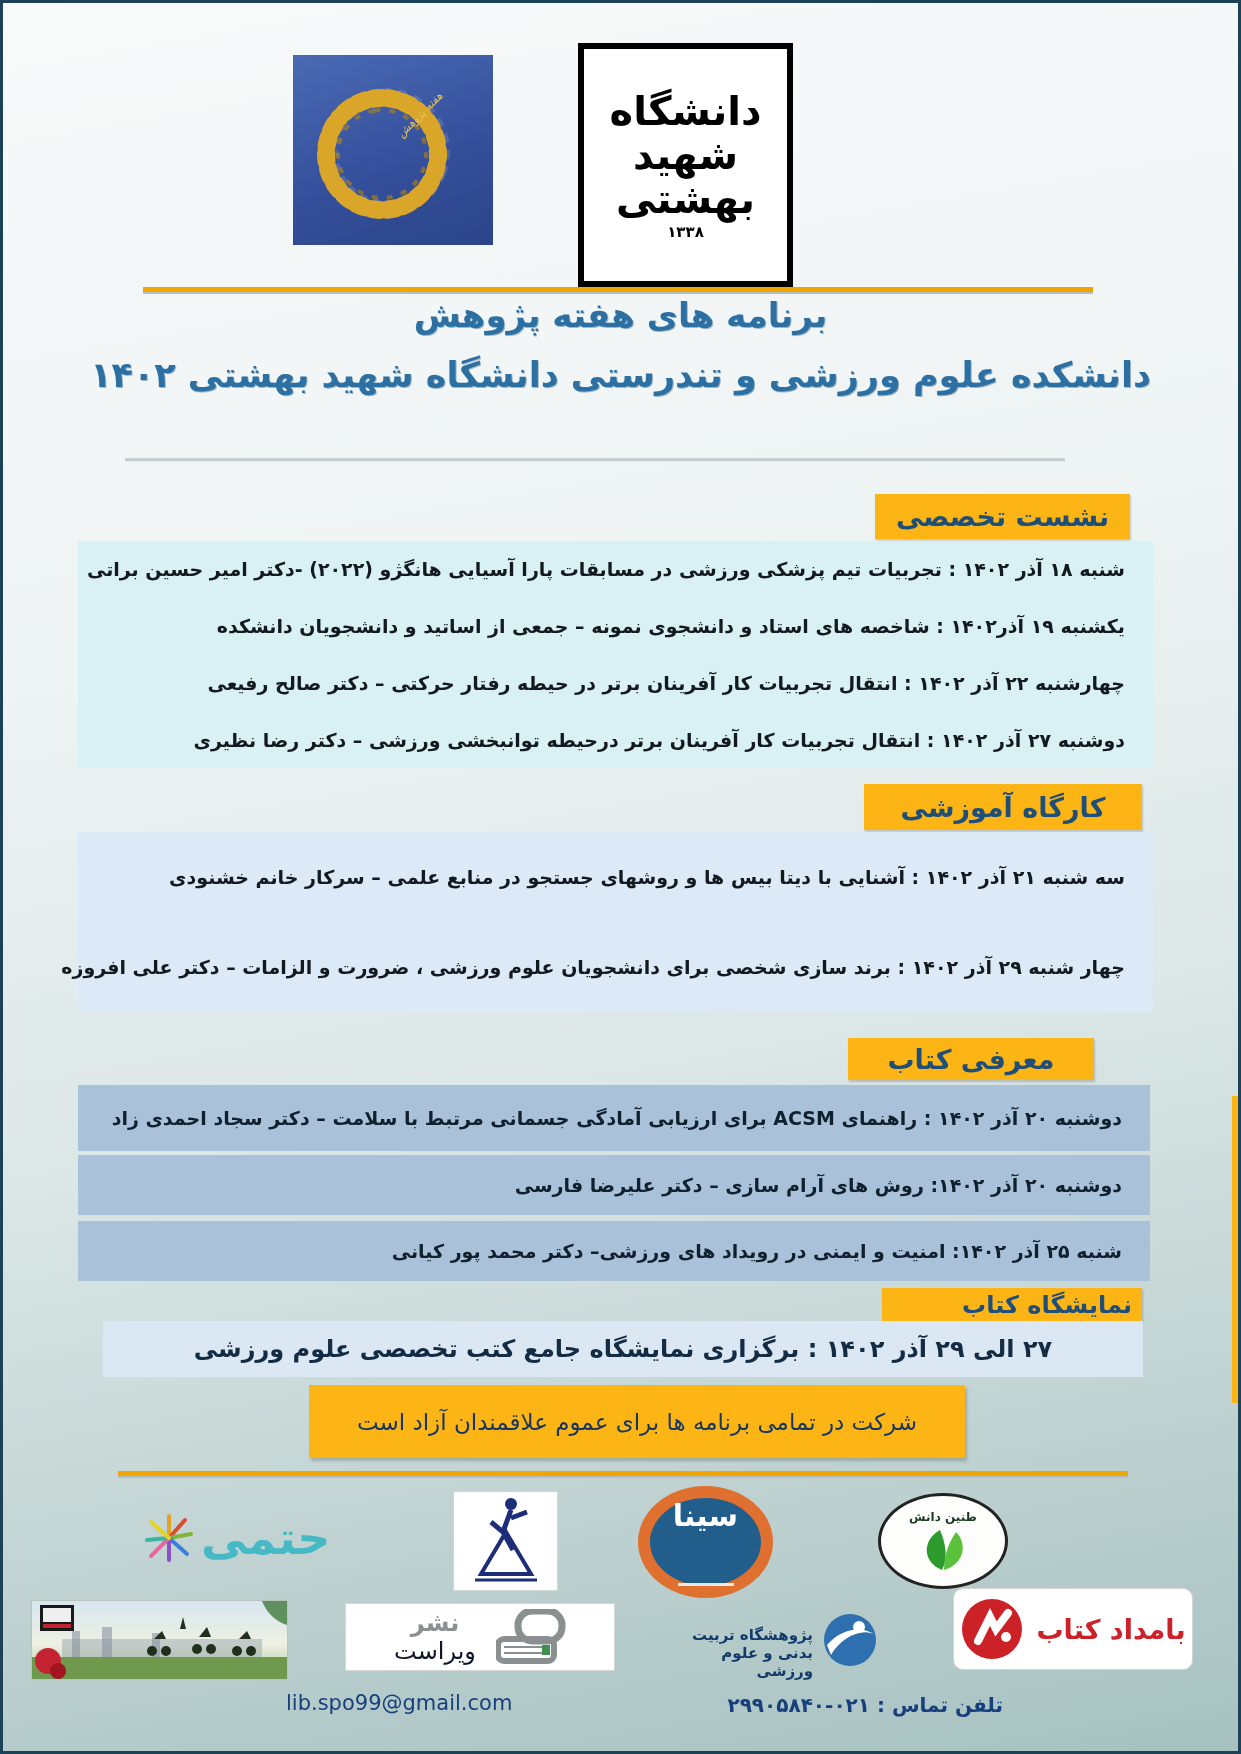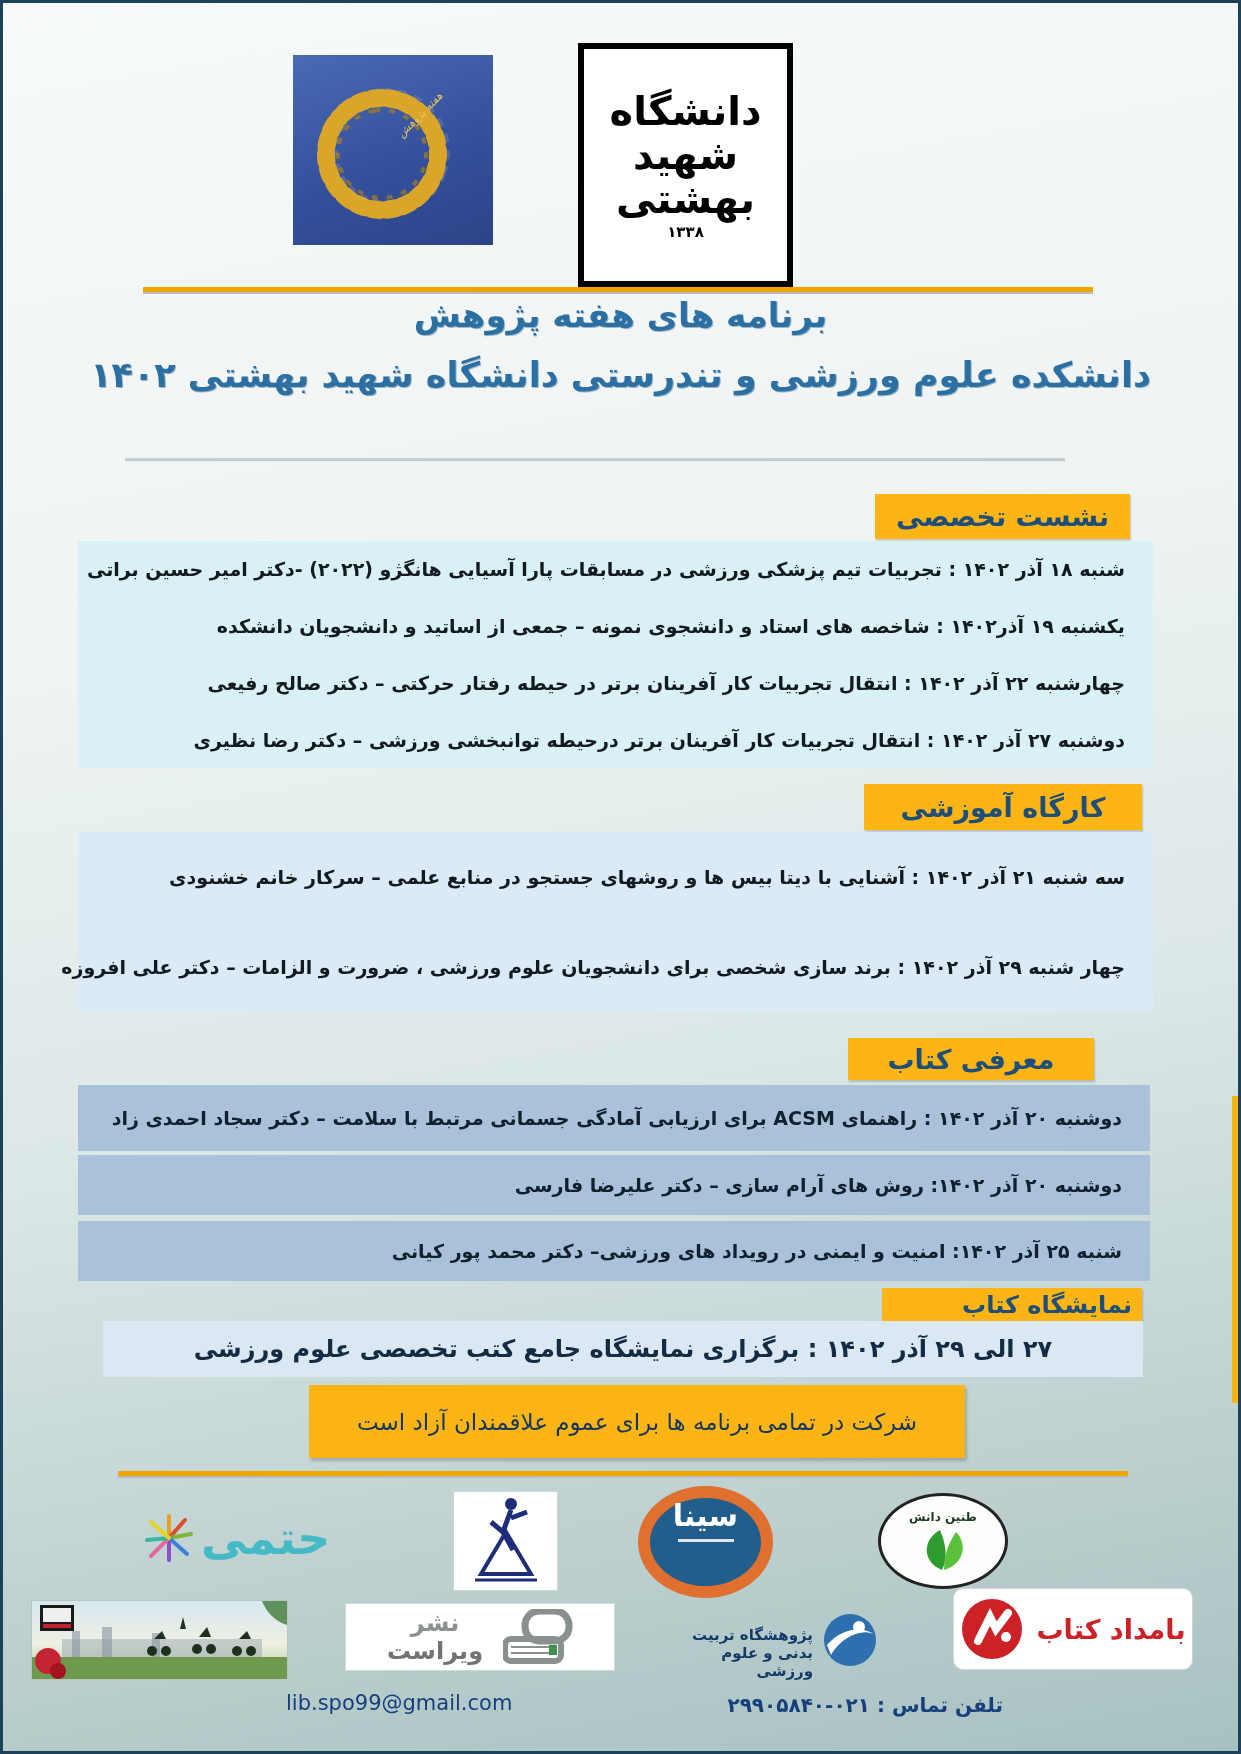--- a/index.html
+++ b/index.html
@@ -49,33 +49,33 @@
   
   .banner{background:#fdb515;display:flex;align-items:center;justify-content:center;
           box-shadow:2px 3px 3px rgba(0,0,0,.2);}
   .banner span{font-weight:normal;font-size:23px;color:#17365d;direction:rtl;}
 
   
   .hatmi-text{color:#45b9c6;font-weight:bold;font-size:46px;letter-spacing:2px;direction:rtl;}
   .athlete-box{background:#fff;border:1px solid #cfd6d6;display:flex;flex-direction:column;
                align-items:center;justify-content:flex-start;box-sizing:border-box;}
   .sina-circle{border-radius:50%;background:#215e8c;border:12px solid #e0702f;box-sizing:border-box;
-               display:flex;flex-direction:column;align-items:center;justify-content:flex-start;color:#fff;}
+               display:flex;flex-direction:column;align-items:center;justify-content:space-between;color:#fff;}
   .sina-circle .nm{font-weight:bold;font-size:30px;direction:rtl;}
   .sina-circle .dash{width:56px;height:3px;background:#fff;margin-top:6px;opacity:.85;}
   .tanin-circle{border-radius:50%;background:#fdfdfb;border:3px solid #222;box-sizing:border-box;
                 display:flex;flex-direction:column;align-items:center;justify-content:center;}
   .tanin-circle .nm{font-size:12px;font-weight:bold;color:#1c3a24;direction:rtl;}
   .cycling{background:linear-gradient(180deg,#d7e7f1 0%,#eef0e2 55%,#cfe0c0 75%,#9fbf86 100%);
            border:1px solid #b9c4bd;overflow:hidden;}
   .virast-box{background:#fff;border:1px solid #d2d8d8;display:flex;align-items:center;
               justify-content:center;gap:20px;box-sizing:border-box;}
   .virast-text{display:flex;flex-direction:column;align-items:center;direction:rtl;line-height:1;}
   .virast-text .l1{color:#8a8f8f;font-weight:bold;font-size:24px;letter-spacing:8px;}
-  .virast-text .l2{color:#737373;font-weight:bold;font-size:24px;letter-spacing:2px;margin-top:4px;}
+  .virast-text .l2{color:#0f172a;font-weight:normal;font-size:24px;letter-spacing:2px;margin-top:4px;}
   .sri-box{display:flex;align-items:center;justify-content:flex-end;gap:8px;direction:rtl;}
   .sri-box .nm{color:#123a6b;font-weight:bold;font-size:15px;text-align:right;direction:rtl;width:150px;margin-top:26px;}
   .bamdad-box{background:#fff;border-radius:10px;border:1px solid #d8d3d3;display:flex;
               align-items:center;justify-content:center;gap:12px;box-sizing:border-box;}
   .bamdad-box .nm{color:#cc2127;font-weight:bold;font-size:27px;direction:rtl;}
 
   .footer-email{color:#163f7c;font-size:21px;}
   .footer-phone{color:#163f7c;font-size:20px;font-weight:bold;direction:rtl;}
   .accent-strip{right:0;top:1093px;width:6px;height:307px;background:#fdb515;}
 </style>

